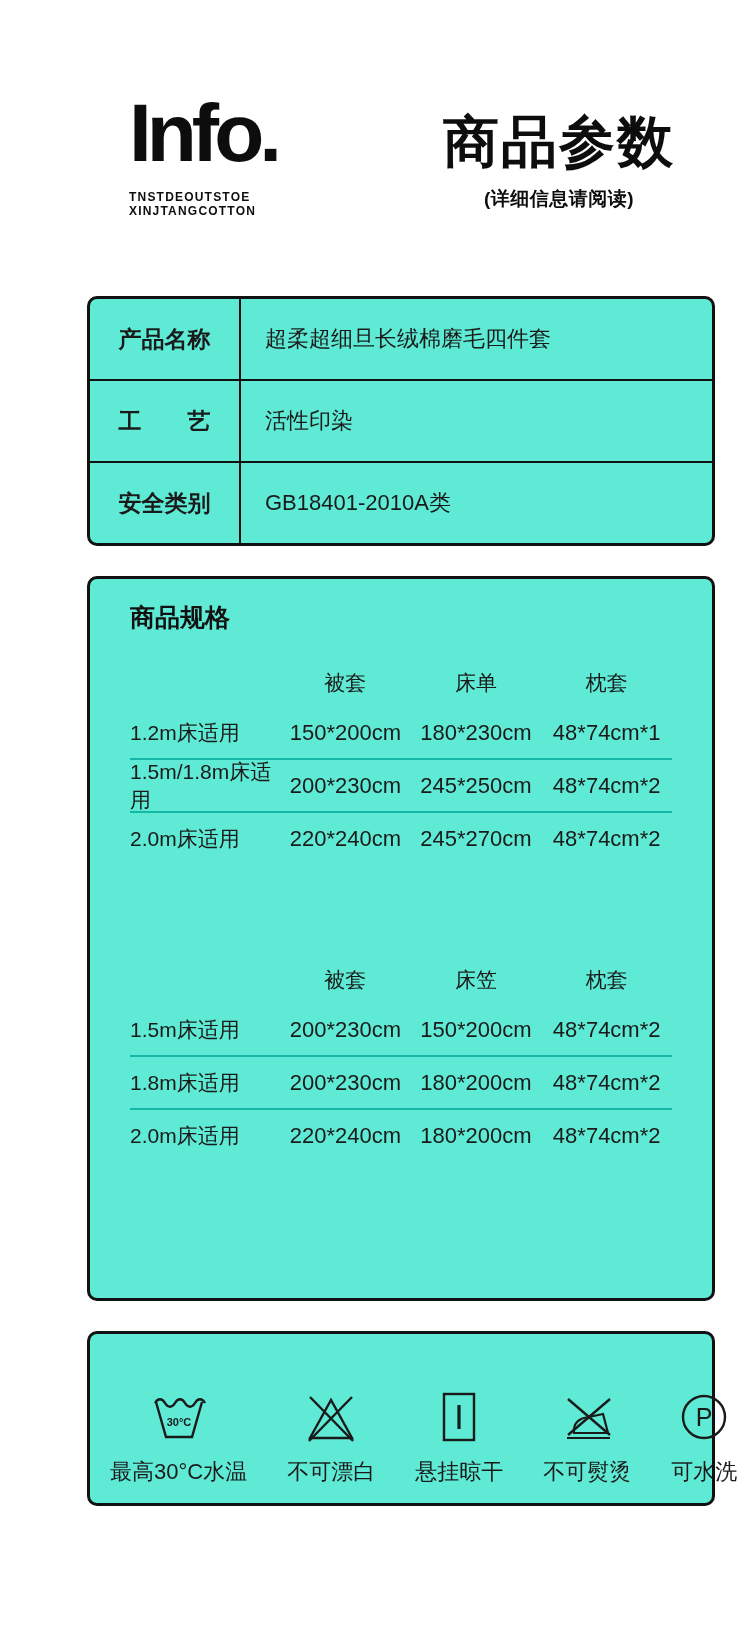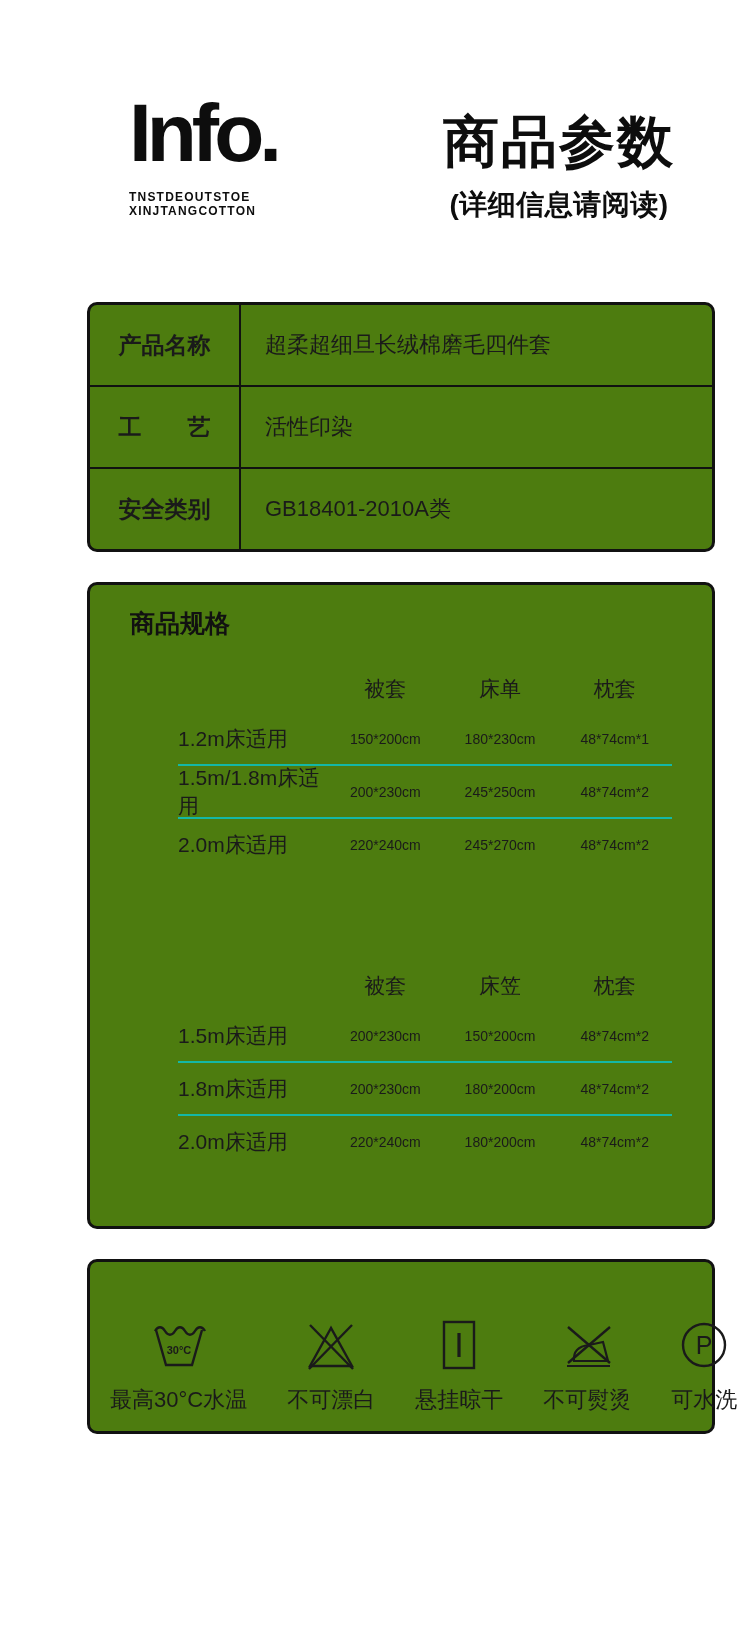--- a/index.html
+++ b/index.html
@@ -10,41 +10,41 @@
     padding-left:25px;
   }
   
   .header{display:flex;justify-content:space-between;align-items:flex-start;
     padding:96px 100px 0 104px;}
   .logo{font-size:82px;font-weight:900;letter-spacing:-5px;line-height:0.9;color:#0d0d0d;}
   .tagline{margin-top:20px;font-size:12px;font-weight:800;letter-spacing:1.2px;
     line-height:1.18;color:#0d0d0d;}
   .title-block{text-align:center;padding-top:18px;}
   .page-title{margin:0;font-size:56px;font-weight:900;letter-spacing:2px;line-height:1;color:#0d0d0d;}
-  .page-subtitle{margin-top:16px;font-size:28px;font-weight:700;letter-spacing:0.5px;color:#0d0d0d;}
+  .page-subtitle{margin-top:16px;font-size:19px;font-weight:700;letter-spacing:0.5px;color:#0d0d0d;}
   
   .card{margin-left:62px;margin-right:60px;border:3px solid #111;border-radius:10px;
-    background:#4d7c0f;box-sizing:border-box;}
+    background:#5eead4;box-sizing:border-box;}
   
   .info-card{margin-top:78px;}
   .info-row{display:flex;height:80px;border-top:2px solid #111;}
   .info-row:first-child{border-top:none;}
   .info-label{width:149px;flex:none;border-right:2px solid #111;display:flex;
     align-items:center;justify-content:center;font-weight:700;font-size:23px;color:#1a1a1a;}
   .justify-2{display:inline-block;width:92px;text-align:justify;text-align-last:justify;}
   .info-value{flex:1;display:flex;align-items:center;padding-left:24px;font-size:22px;color:#1a1a1a;}
   
-  .specs-card{margin-top:30px;height:647px;padding:22px 40px 0;}
+  .specs-card{margin-top:30px;height:725px;padding:22px 40px 0;}
   .specs-title{margin:0;font-size:25px;font-weight:700;line-height:32px;color:#111;}
-  .spec-table{margin-top:26px;margin-left:48px;}
+  .spec-table{margin-top:26px;}
   .spec-table-2{margin-top:92px;}
   .spec-row{display:flex;align-items:center;height:51px;}
   .spec-head{height:48px;}
   .spec-label{width:150px;flex:none;font-size:21px;color:#1a1a1a;}
-  .spec-cell{flex:1;text-align:center;font-size:14px;color:#1a1a1a;}
+  .spec-cell{flex:1;text-align:center;font-size:22px;color:#1a1a1a;}
   .spec-colhead{flex:1;text-align:center;font-size:21px;color:#1a1a1a;}
   .ruled{border-bottom:2px solid #14b8a6;}
   
   .care-card{margin-top:30px;height:175px;padding:56px 20px 0;display:flex;
     justify-content:space-between;gap:40px;}
   .care-item{display:flex;flex-direction:column;align-items:center;}
   .care-icon{height:54px;display:flex;align-items:center;justify-content:center;}
   .care-label{margin-top:13px;font-size:22px;color:#1a1a1a;white-space:nowrap;}
 </style>
 </head>

